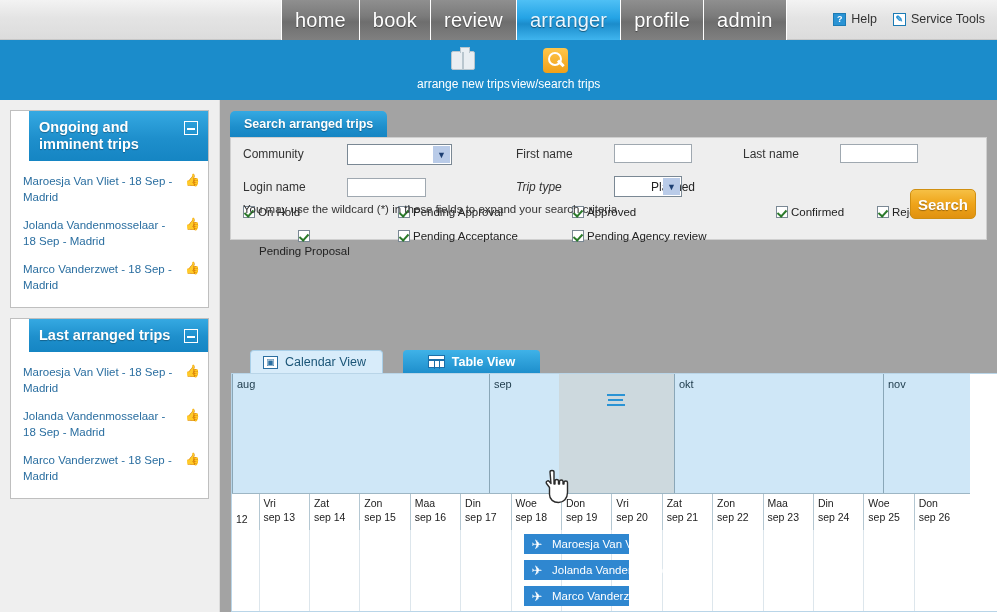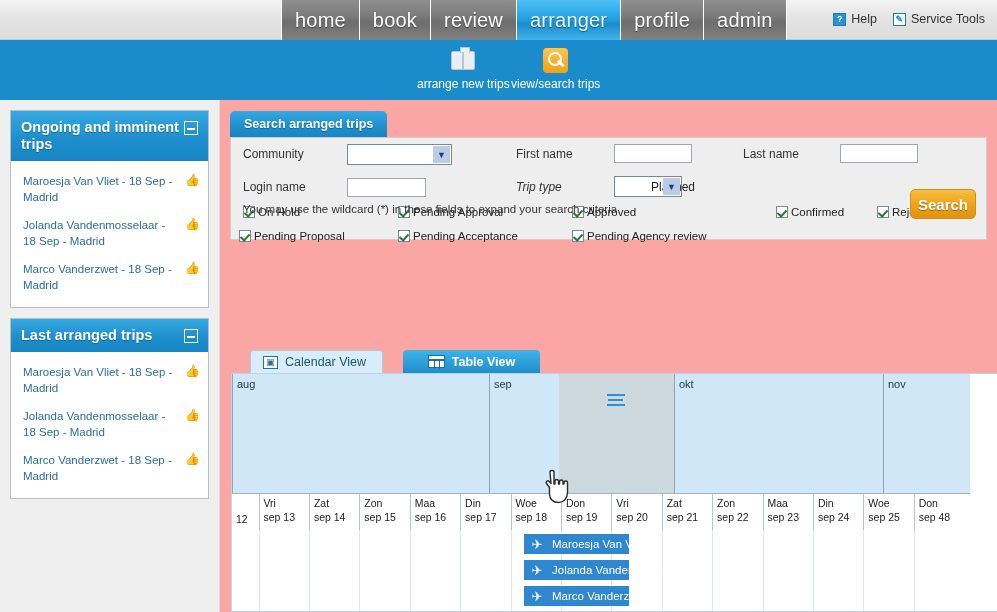--- a/index.html
+++ b/index.html
@@ -66,30 +66,30 @@
   .magicon:before { content:""; position:absolute; left:5px; top:4px; width:10px; height:10px; border:2px solid #fff; border-radius:50%; }
   .magicon:after { content:""; position:absolute; left:14px; top:14px; width:8px; height:2.5px; background:#fff; transform:rotate(45deg); }
 
   
   #leftcol { position:absolute; left:0; top:100px; width:220px; height:512px; background:#efefef; border-right:1px solid #dcdcdc; }
   .panel { margin: 10px 10px 0 10px; background:#ffffff; border:1px solid #bfbfbf; }
   .panel-head {
     background: linear-gradient(to bottom,#35a9e2 0%, #1e8fcc 55%, #1585c3 100%);
     color:#ffffff; font-weight:bold; font-size:14.5px;
     padding:8px 10px; display:flex; align-items:flex-start; justify-content:space-between;
-    text-shadow: 0 1px 1px rgba(0,0,0,.3); line-height:17px;
+    text-shadow: 0 1px 1px rgba(0,0,0,.3); line-height:17px;margin-left:18px;
   }
   .collapse-box { width:14px; height:14px; border:1px solid #ffffff; position:relative; flex:0 0 auto; margin-top:2px; cursor:pointer; }
   .collapse-box:after { content:""; position:absolute; left:2px; top:6px; width:8px; height:2px; background:#ffffff; }
   .panel-body { padding:6px 8px 8px 8px; }
   .triprow { position:relative; padding:6px 22px 6px 4px; font-size:11.5px; color:#2a6ea0; line-height:16px; cursor:pointer; }
   .thumb { position:absolute; right:2px; top:7px; width:13px; height:12px; color:#1b6fa8; font-size:12px; line-height:12px; }
 
   
-  #main { position:absolute; left:220px; top:100px; width:777px; height:512px; background:#fca5a5; }
+  #main { position:absolute; left:220px; top:100px; width:777px; height:512px; background:#a3a3a3; }
   #tab-search {
     position:absolute; left:10px; top:11px; height:26px;
     background: linear-gradient(to bottom,#35a9e2 0%,#1e8fcc 60%,#1585c3 100%);
     color:#ffffff; font-size:12.5px; font-weight:bold;
     border-radius:5px 5px 0 0; padding:0 14px; display:flex; align-items:center;
     text-shadow:0 1px 1px rgba(0,0,0,.3); cursor:pointer;
   }
   #searchbox {
     position:absolute; left:10px; top:37px; width:757px; height:103px;
     background:#eeeeee; border:1px solid #cfcfcf;
@@ -300,21 +300,21 @@
           <span>Approved</span>
         </div>
         <div class="cbrow" style="left: 545px; top: 68px;">
           <span class="cbox"></span>
           <span>Confirmed</span>
         </div>
         <div class="cbrow" style="left: 646px; top: 68px;">
           <span class="cbox"></span>
           <span>Rejected</span>
         </div>
-        <div class="cbrow" style="left: 8px; top: 92px;">
+        <div class="cbrow" style="left: 28px; top: 92px; flex-direction: column;">
           <span class="cbox"></span>
           <span>Pending Proposal</span>
         </div>
         <div class="cbrow" style="left: 167px; top: 92px;">
           <span class="cbox"></span>
           <span>Pending Acceptance</span>
         </div>
         <div class="cbrow" style="left: 341px; top: 92px;">
           <span class="cbox"></span>
           <span>Pending Agency review</span>
@@ -401,21 +401,21 @@
         <div class="daycell" style="left: 580.9px; width: 50.4px;">
           <div>Din</div>
           <div>sep 24</div>
         </div>
         <div class="daycell" style="left: 631.3px; width: 50.4px;">
           <div>Woe</div>
           <div>sep 25</div>
         </div>
         <div class="daycell" style="left: 681.7px; width: 50.4px;">
           <div>Don</div>
-          <div>sep 48</div>
+          <div>sep 26</div>
         </div>
       </div>
     <div id="gridbody">
         <div class="gridline" style="left: 26.5px;"></div>
         <div class="gridline" style="left: 76.9px;"></div>
         <div class="gridline" style="left: 127.3px;"></div>
         <div class="gridline" style="left: 177.7px;"></div>
         <div class="gridline" style="left: 228.1px;"></div>
         <div class="gridline" style="left: 278.5px;"></div>
         <div class="gridline" style="left: 328.9px;"></div>

